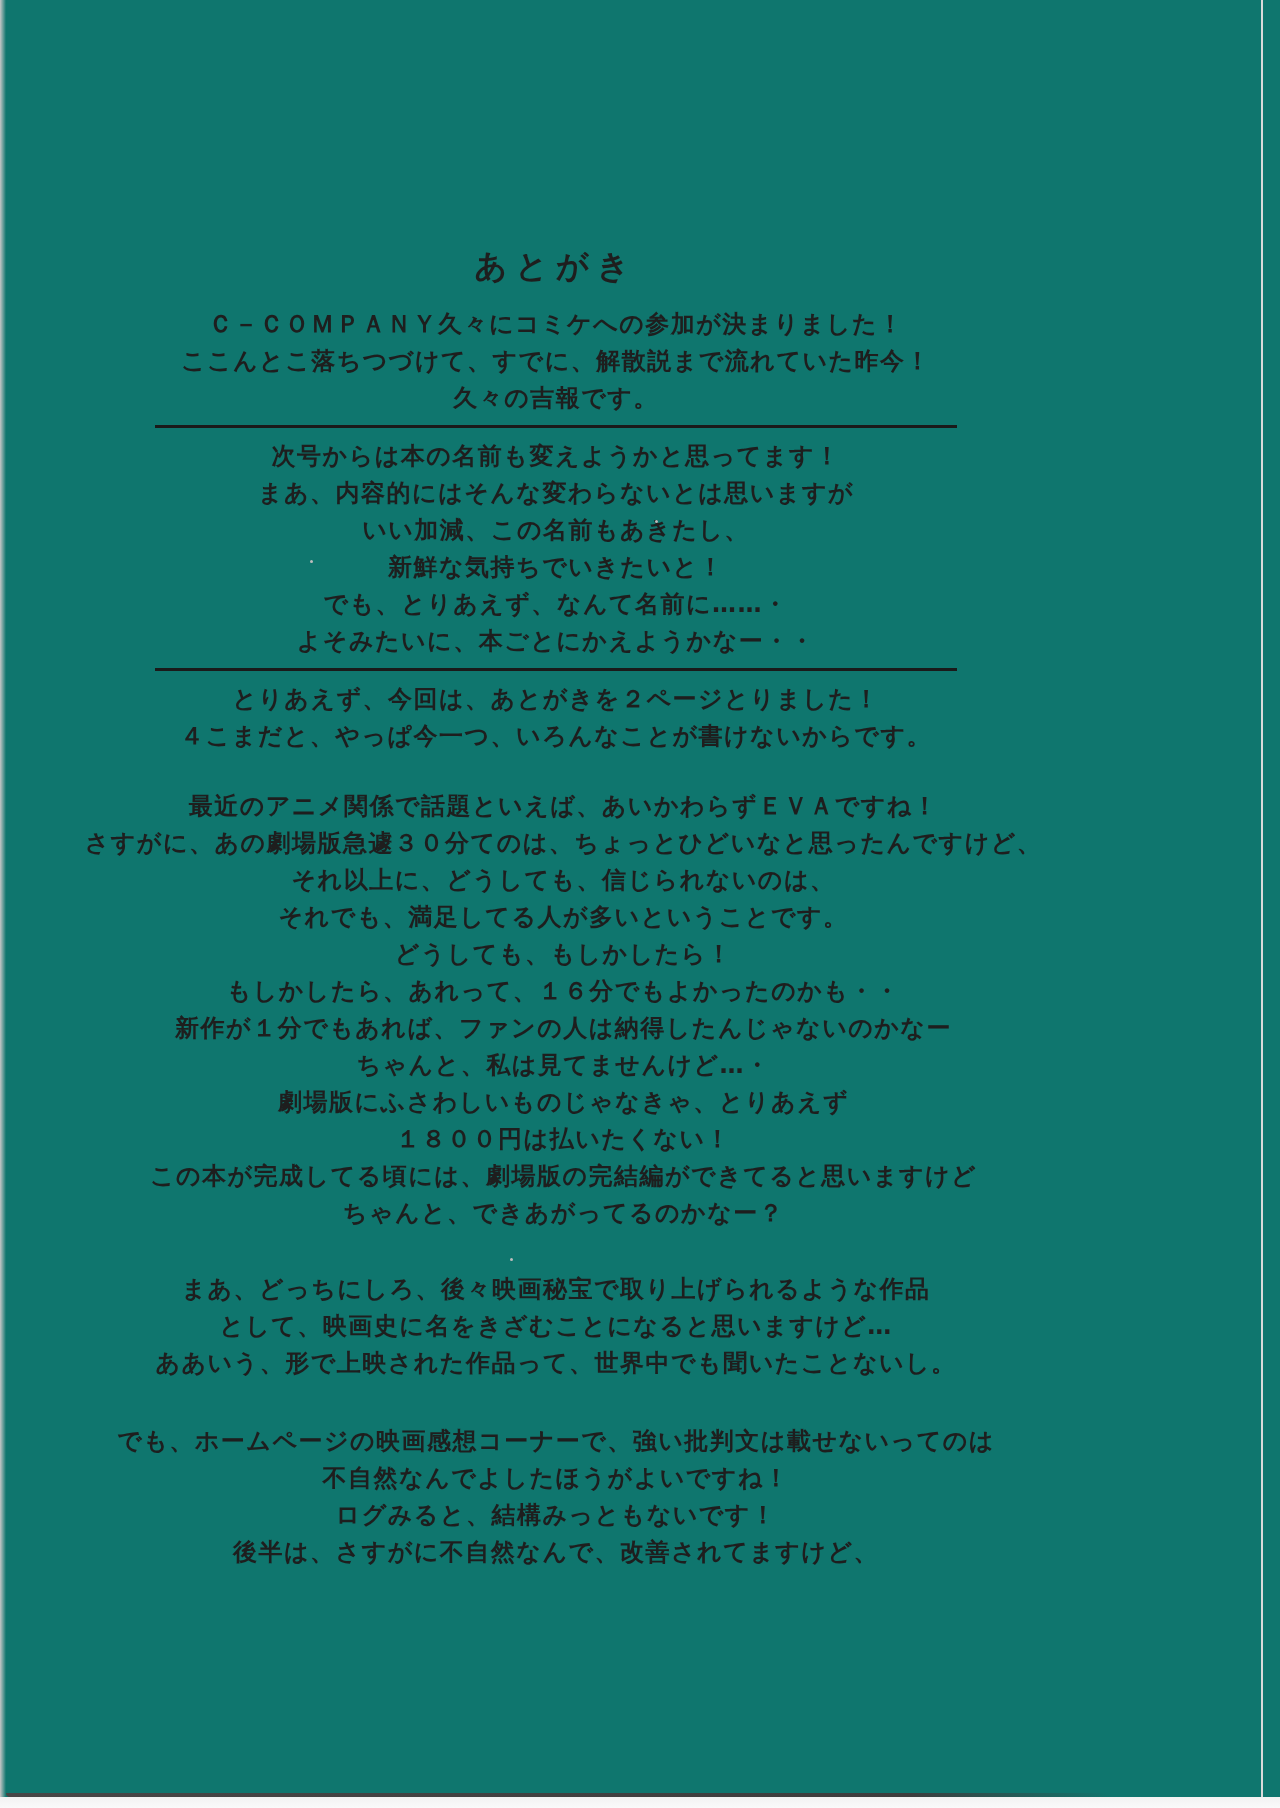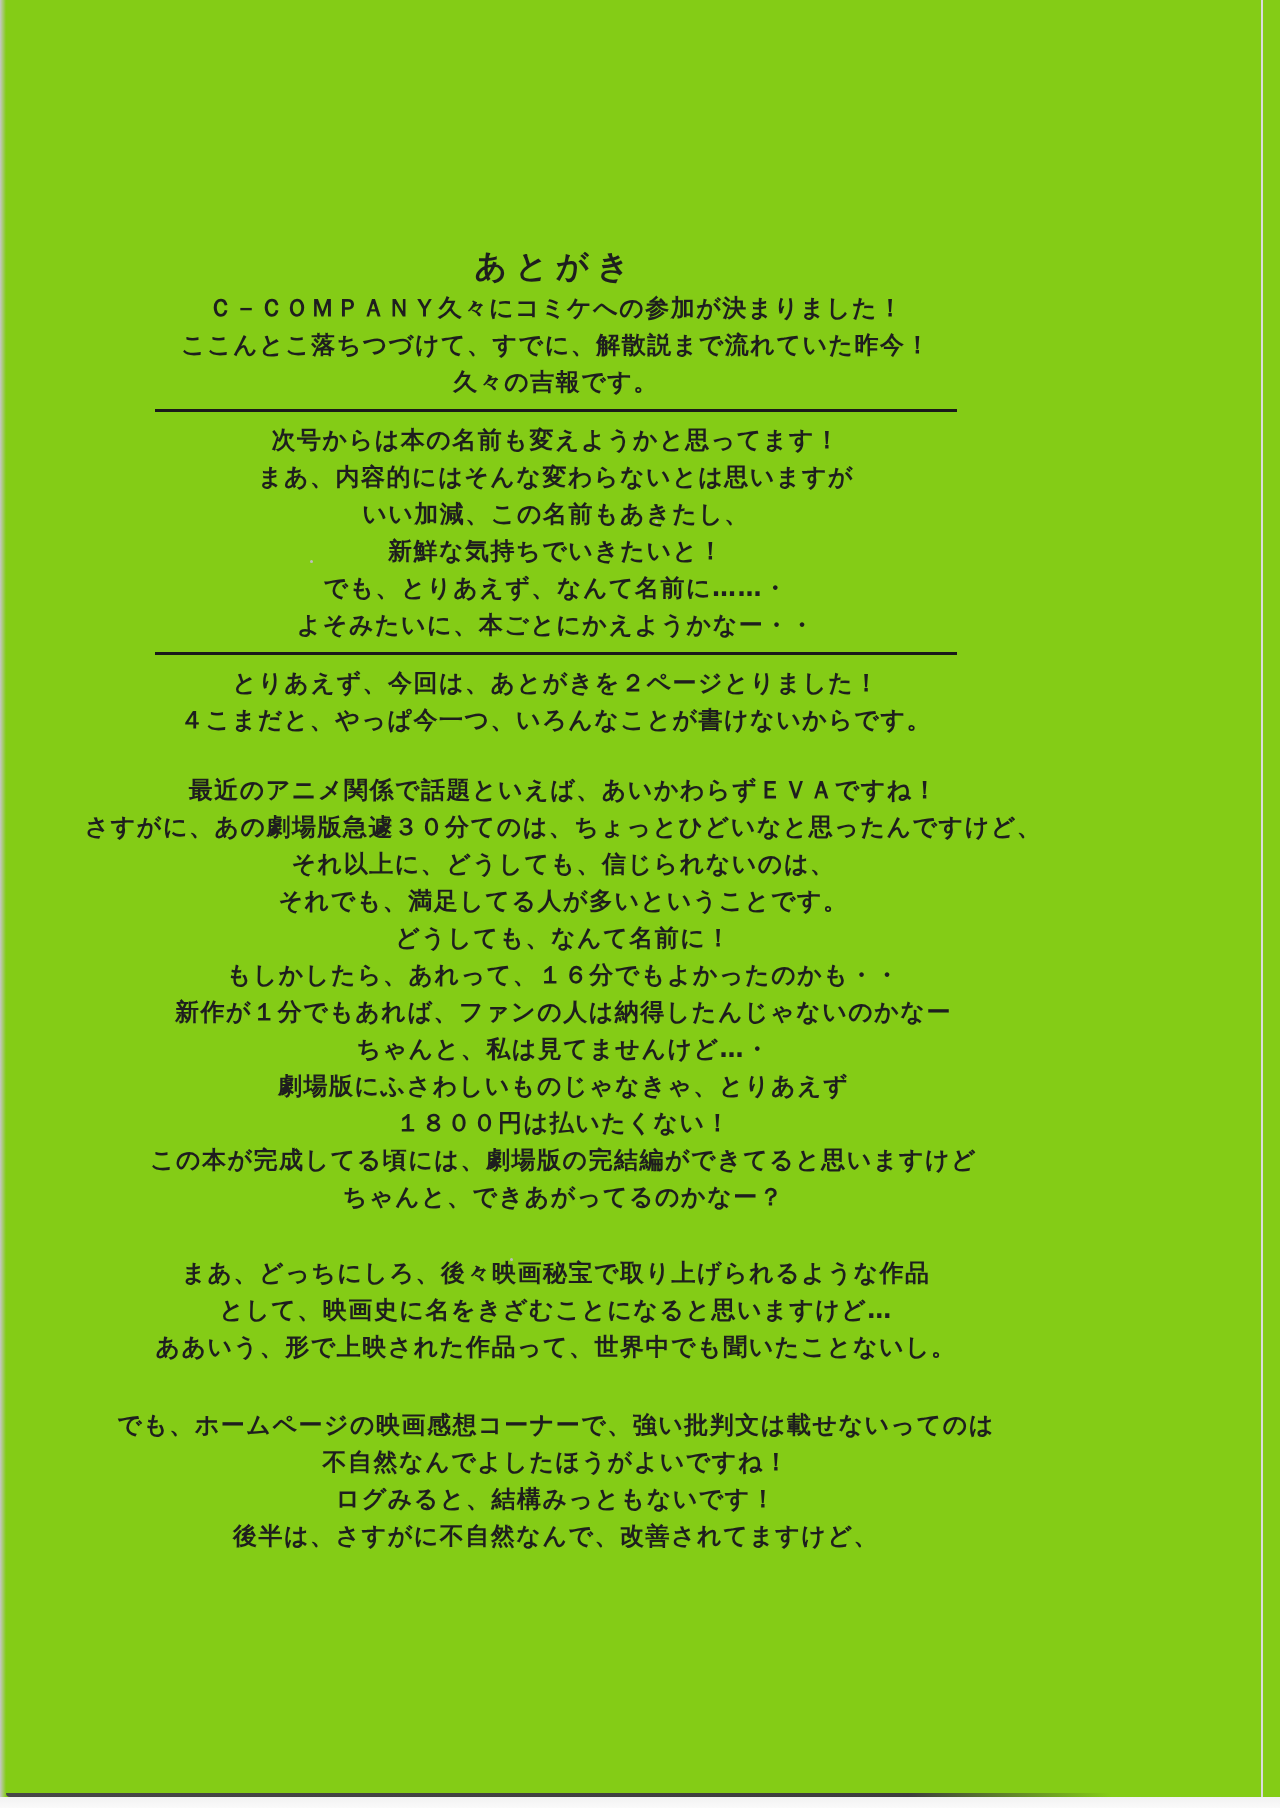--- a/index.html
+++ b/index.html
@@ -6,21 +6,21 @@
     margin: 0;
     padding: 0;
     width: 1280px;
     height: 1808px;
     background: #ededed;
   }
   .page {
     position: relative;
     width: 1280px;
     height: 1808px;
-    background: #84cc16;
+    background: #0f766e;
     overflow: hidden;
     font-family: "DejaVu Sans", "Liberation Sans", sans-serif;
   }
   
   .edge-left {
     position: absolute; left: 0; top: 0; width: 6px; height: 100%;
     background: linear-gradient(90deg, #c7c7c7 0%, rgba(255,255,255,0) 100%);
   }
   .edge-right {
     position: absolute; left: 1261px; top: 0; width: 2px; height: 100%;
@@ -49,21 +49,21 @@
     line-height: 40px;
   }
   .para {
     margin: 0;
     font-size: 24px;
     font-weight: bold;
     line-height: 37px;
     letter-spacing: 1.5px;
   }
   .para .line { white-space: nowrap; }
-  .para-1 { margin-top: 4px; }
+  .para-1 { margin-top: 20px; }
   .para-4 { margin-top: 33px; padding-left: 15px; }
   .para-5 { margin-top: 39px; }
   .para-6 { margin-top: 41px; }
   .divider {
     width: 802px; height: 3px;
     background: #1a1a1a;
     margin: 8px auto 10px auto;
     border: none;
   }
   
@@ -103,21 +103,21 @@
     <div class="para">
       <div class="line">とりあえず、今回は、あとがきを２ページとりました！</div>
       <div class="line">４こまだと、やっぱ今一つ、いろんなことが書けないからです。</div>
     </div>
 
     <div class="para para-4">
       <div class="line">最近のアニメ関係で話題といえば、あいかわらずＥＶＡですね！</div>
       <div class="line">さすがに、あの劇場版急遽３０分てのは、ちょっとひどいなと思ったんですけど、</div>
       <div class="line">それ以上に、どうしても、信じられないのは、</div>
       <div class="line">それでも、満足してる人が多いということです。</div>
-      <div class="line">どうしても、なんて名前に！</div>
+      <div class="line">どうしても、もしかしたら！</div>
       <div class="line">もしかしたら、あれって、１６分でもよかったのかも・・</div>
       <div class="line">新作が１分でもあれば、ファンの人は納得したんじゃないのかなー</div>
       <div class="line">ちゃんと、私は見てませんけど…・</div>
       <div class="line">劇場版にふさわしいものじゃなきゃ、とりあえず</div>
       <div class="line">１８００円は払いたくない！</div>
       <div class="line">この本が完成してる頃には、劇場版の完結編ができてると思いますけど</div>
       <div class="line">ちゃんと、できあがってるのかなー？</div>
     </div>
 
     <div class="para para-5">

